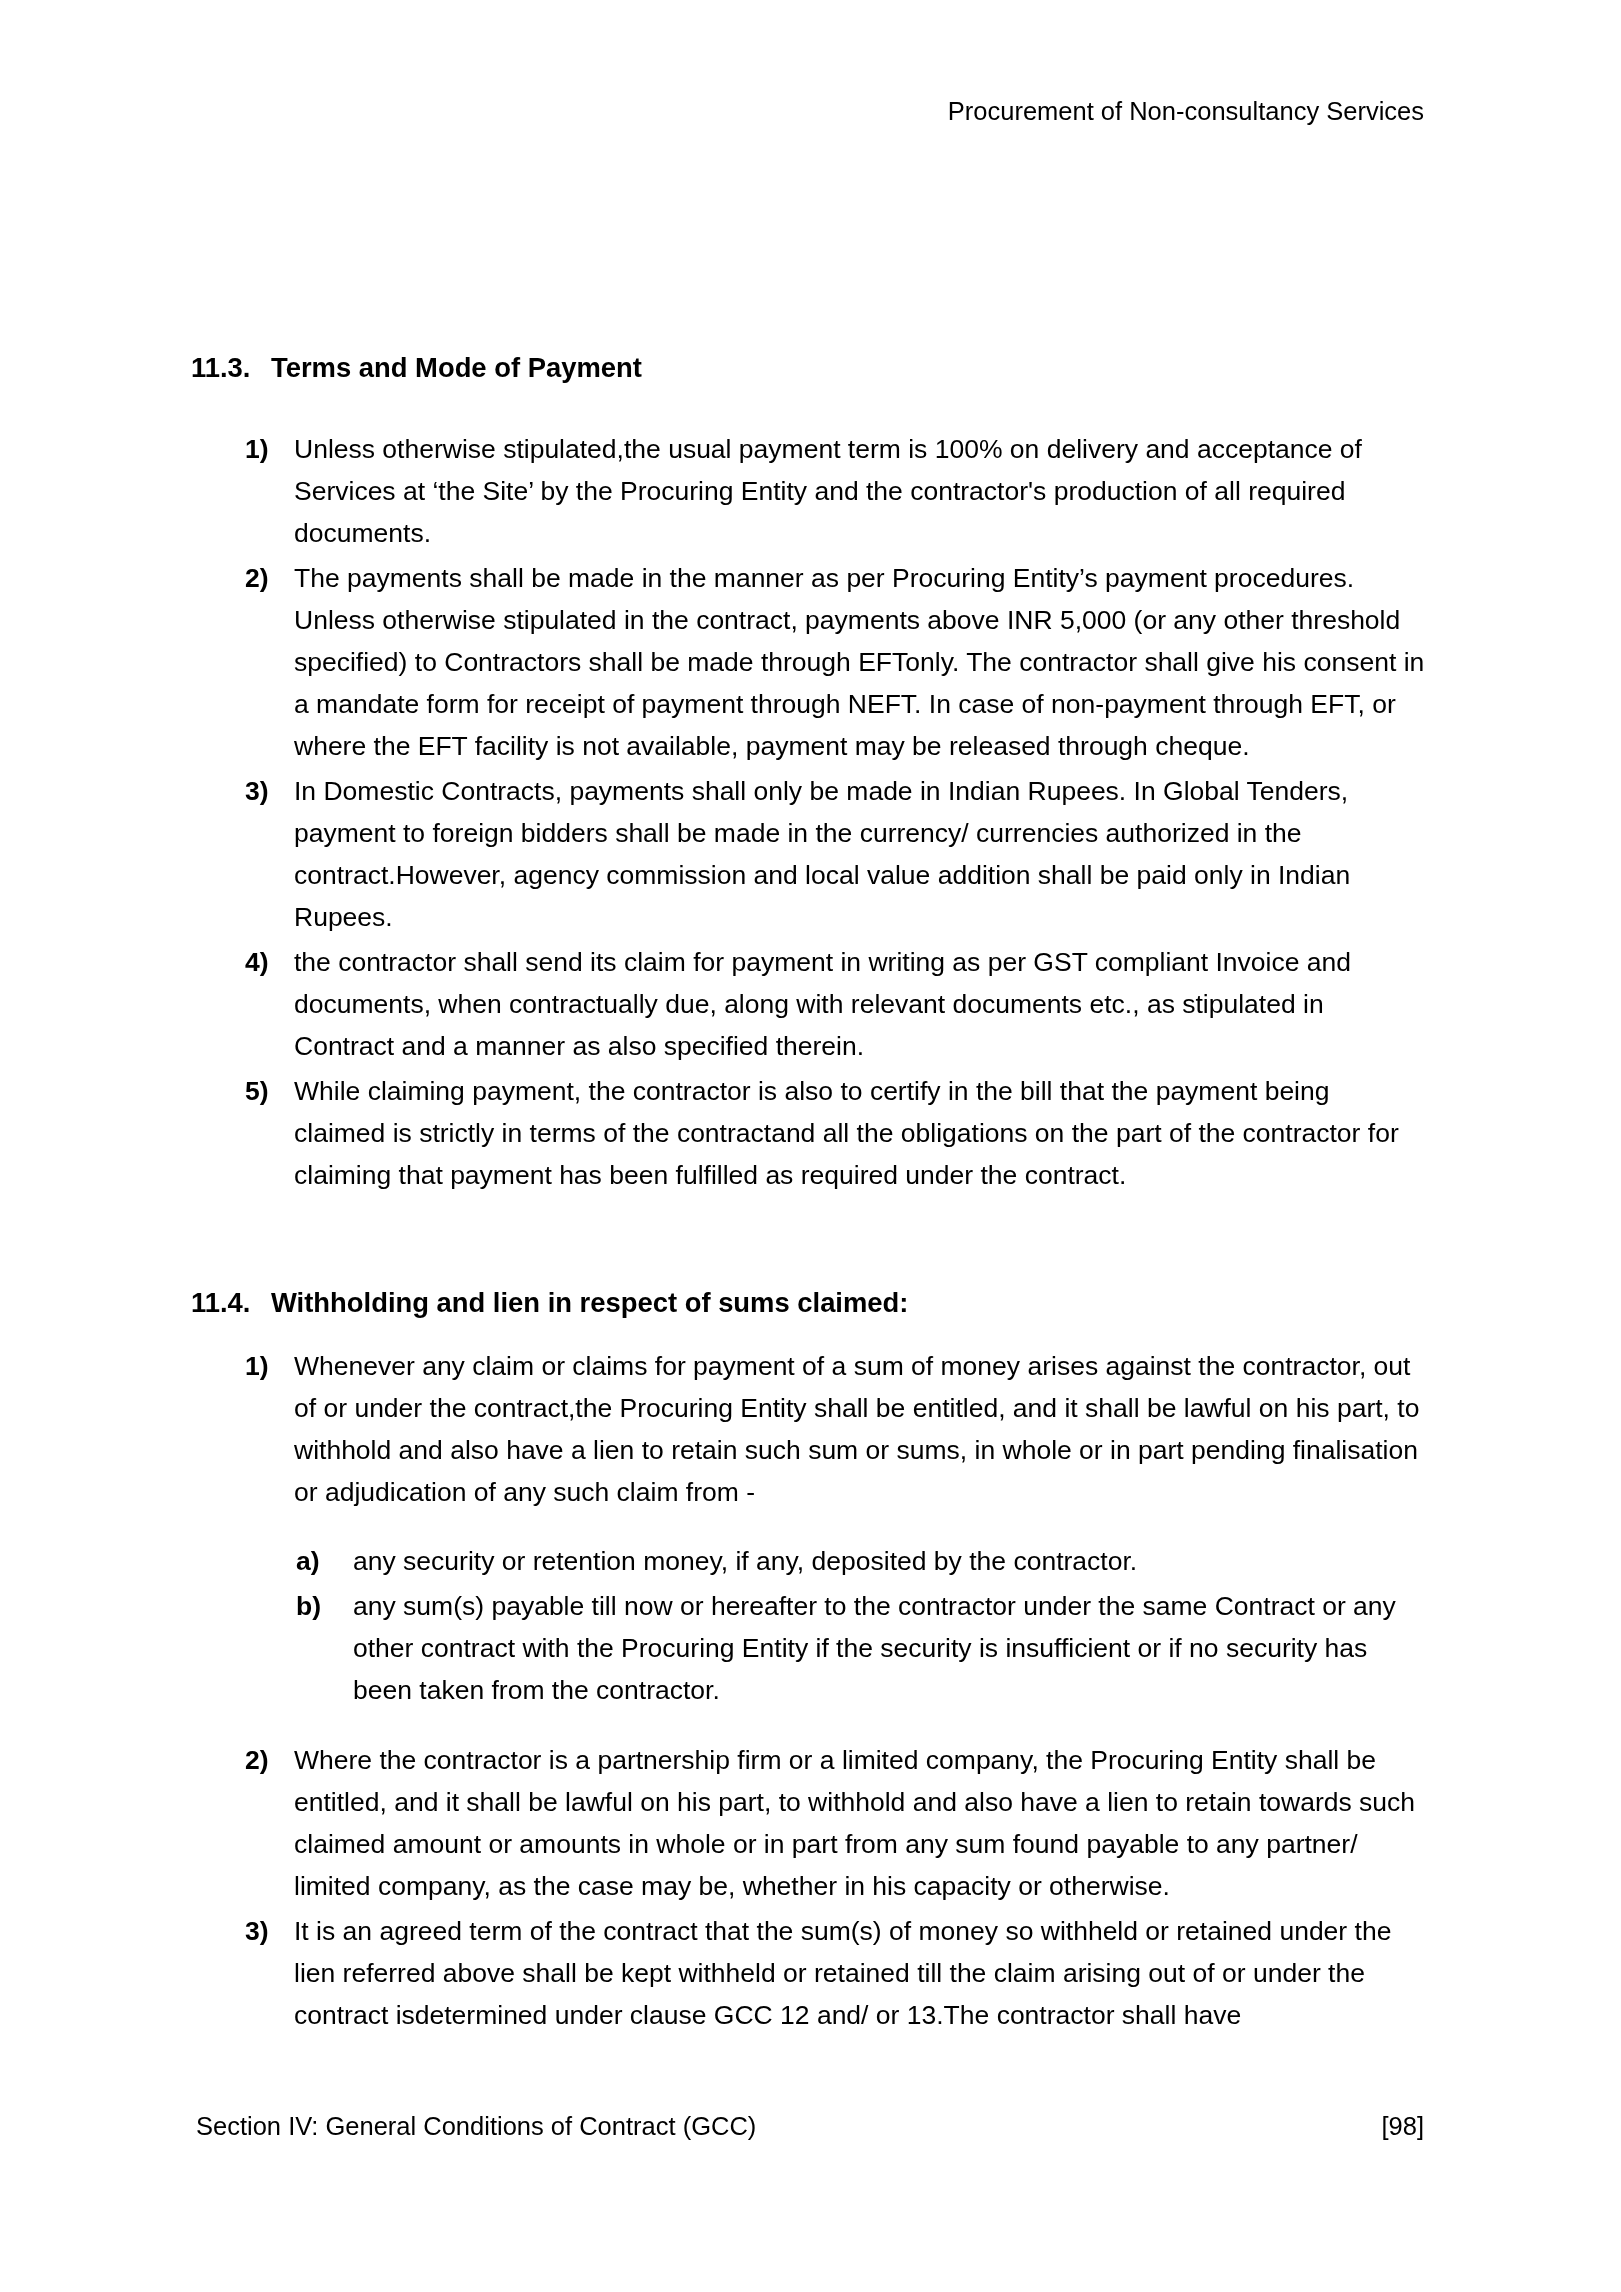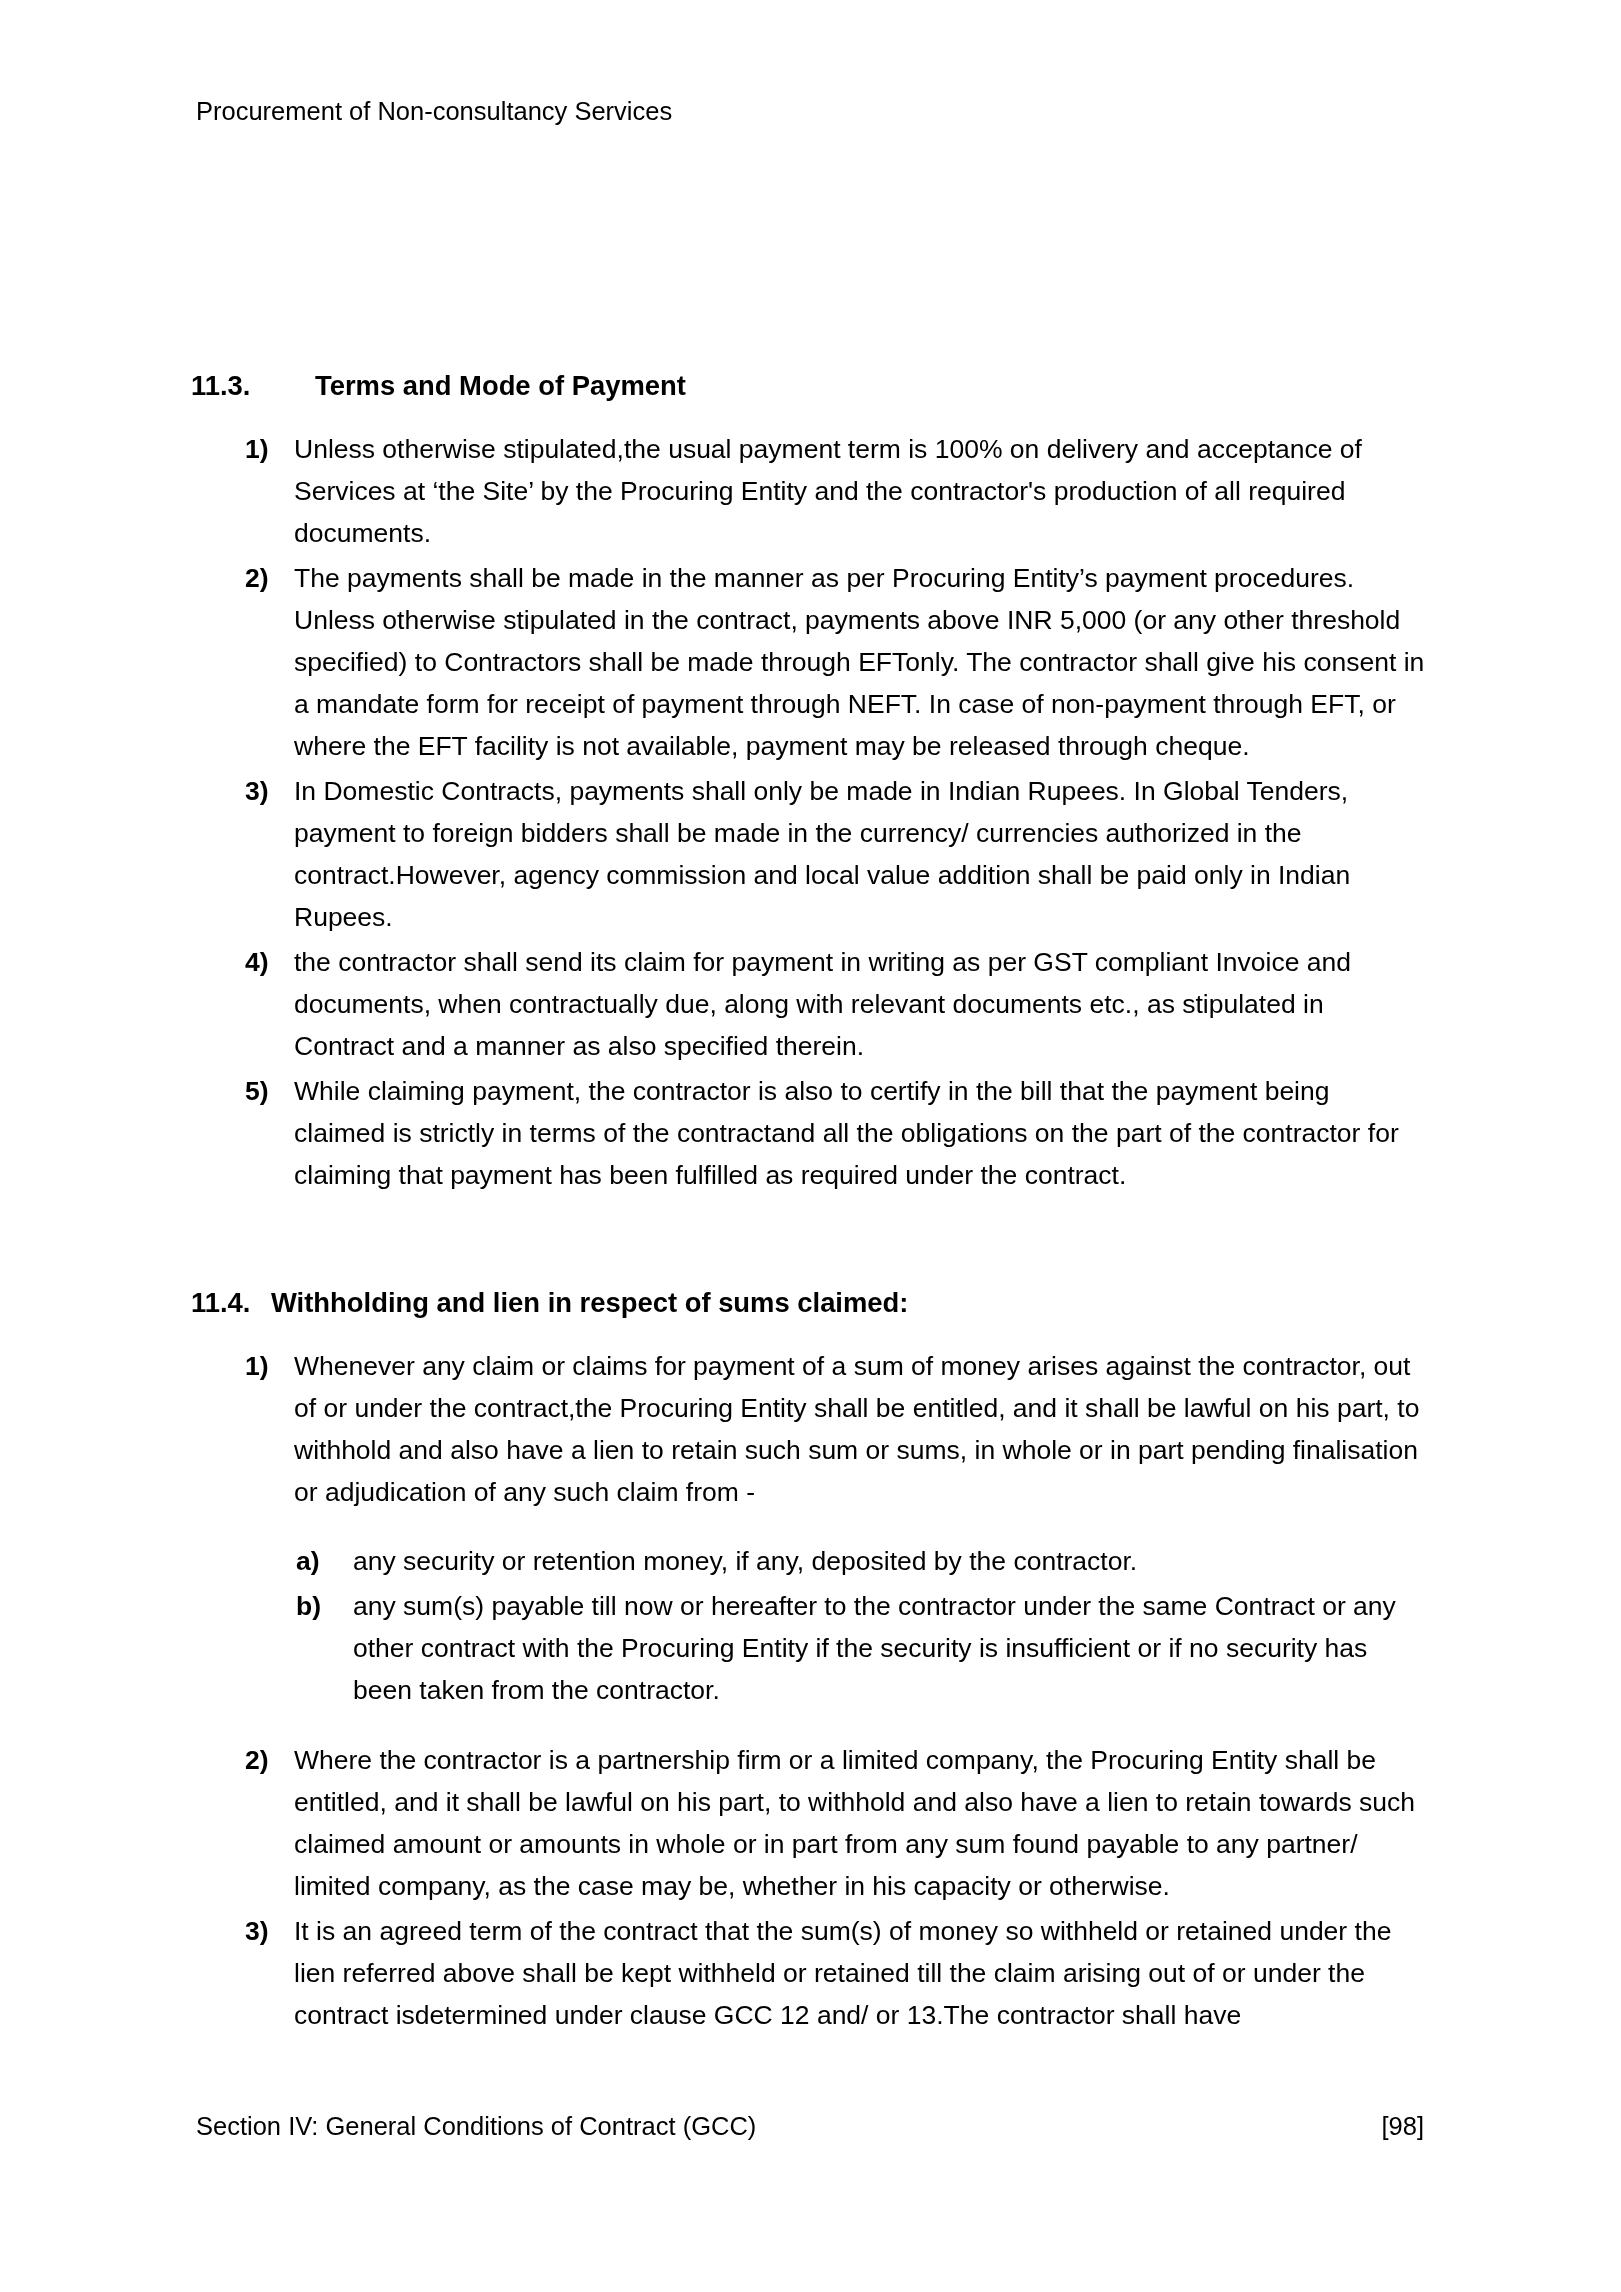--- a/index.html
+++ b/index.html
@@ -6,21 +6,21 @@
   .page{
     position:relative;
     width:1621px;height:2293px;
     background:#ffffff;
     font-family:"Liberation Sans",sans-serif;
     font-size:26.5px;line-height:42px;color:#000000;
     overflow:hidden;
   }
   .header{
     position:absolute;top:96px;left:196px;right:197px;
-    font-size:25.5px;line-height:31px;
+    text-align:right;font-size:25.5px;line-height:31px;
   }
   .intro{
     position:absolute;top:195px;left:272px;right:196px;margin:0;
     text-align:left;
   }
   .heading{
     position:absolute;left:191px;right:196px;
     display:flex;font-weight:bold;font-size:27.4px;line-height:42px;
   }
   .hnum{flex:none;width:80px;}
@@ -40,21 +40,21 @@
 </head>
 <body>
 
 <div class="page">
 
   <div class="header">
     <span>Procurement of Non-consultancy Services</span>
   </div>
 
 
-  <div class="heading" style="top:365px;gap:44px;">
+  <div class="heading" style="top:347px;">
     <span class="hnum">11.3.</span>
     <span class="htitle">Terms and Mode of Payment</span>
   </div>
 
   <div class="list" style="top:428px;">
     <div class="item">
       <span class="marker">1)</span>
       <span class="itext">Unless otherwise stipulated,the usual payment term is 100% on delivery and acceptance of Services at ‘the Site’ by the Procuring Entity and the contractor's production of all required documents.</span>
     </div>
     <div class="item">

